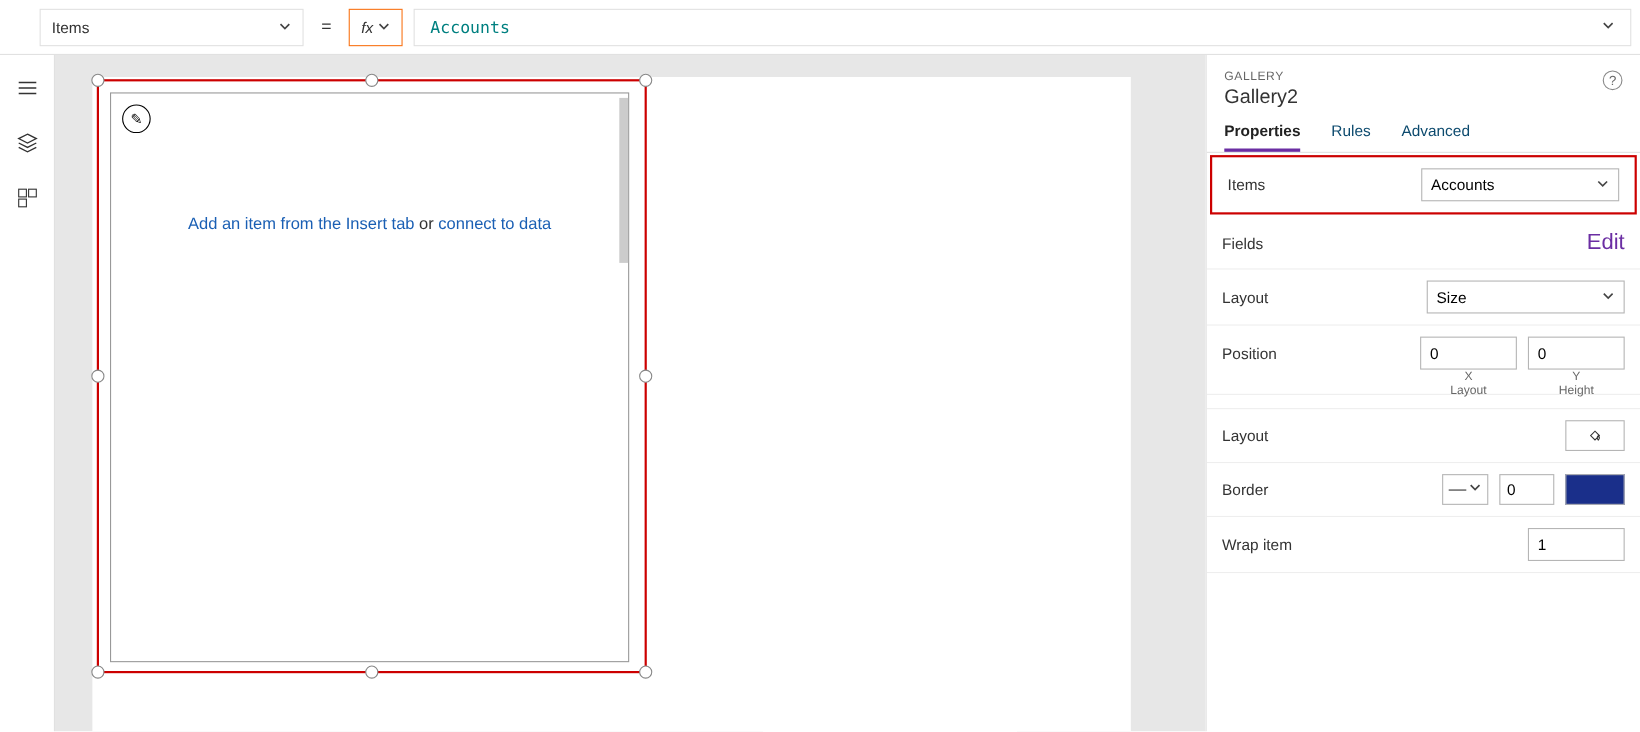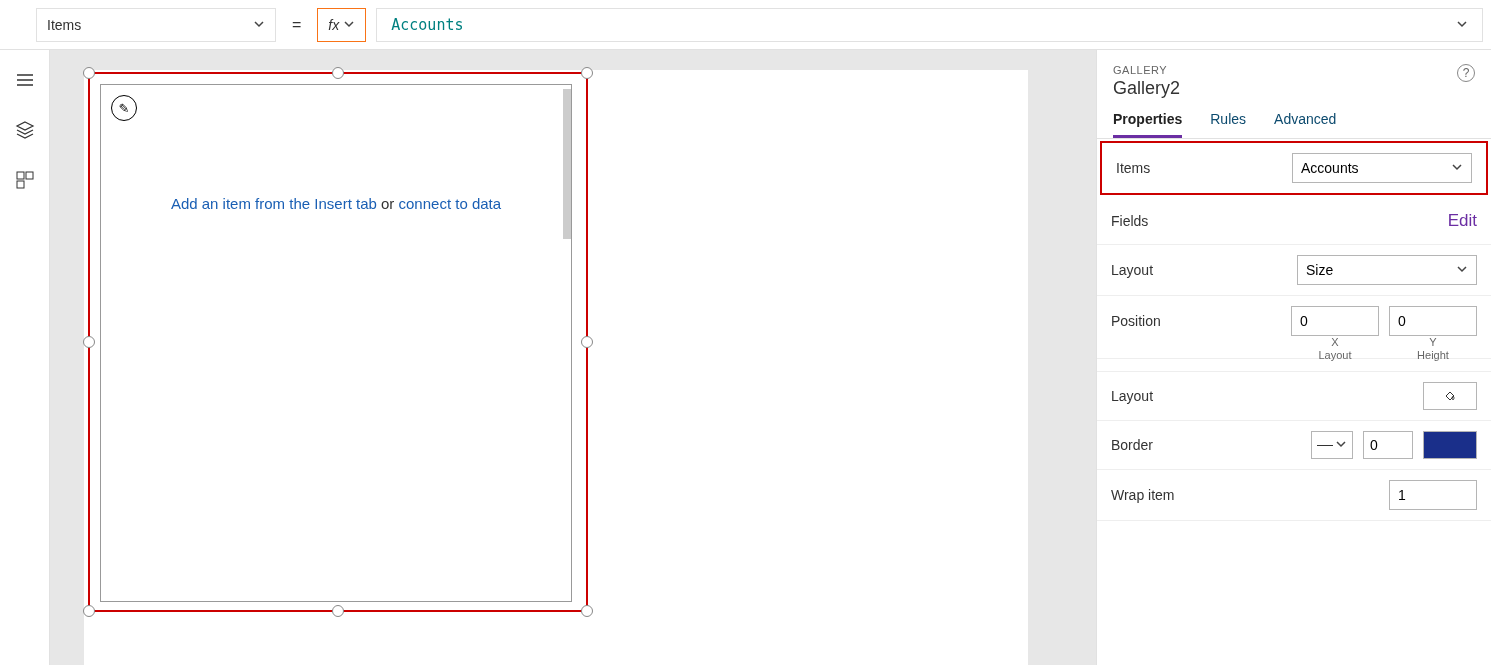--- a/index.html
+++ b/index.html
@@ -49,21 +49,21 @@
 .prop-row { display: flex; align-items: center; padding: 10px 14px; border-bottom: 1px solid #eee; min-height: 48px; }
 .prop-label { font-size: 14px; color: #333; flex: 0 0 130px; }
 .prop-control { flex: 1; display: flex; justify-content: flex-end; gap: 10px; align-items: center; position: relative; }
 .select-box { height: 30px; border: 1px solid #b5b5b5; display: flex; align-items: center; justify-content: space-between; padding: 0 8px; font-size: 14px; background: #fff; cursor: pointer; width: 180px; }
 .highlight-row { border: 2px solid #cc0000; margin: 2px 3px; }
 
 .text-input { width: 88px; height: 30px; border: 1px solid #b5b5b5; padding: 0 8px; font-size: 14px; }
 .sublabel-row { display: flex; justify-content: flex-end; gap: 10px; padding: 0 14px 10px 14px; margin-top: -10px; border-bottom: 1px solid #eee; }
 .sublabel { width: 88px; text-align: center; font-size: 11px; color: #666; }
 
-.edit-link { color: #6b2ea3; font-size: 17px; cursor: pointer; }
+.edit-link { color: #6b2ea3; font-size: 20px; cursor: pointer; }
 
 .toggle { width: 44px; height: 20px; background: #6b2ea3; border-radius: 10px; position: relative; cursor: pointer; }
 .toggle::after { content: ""; position: absolute; right: 2px; top: 2px; width: 16px; height: 16px; background: #fff; border-radius: 50%; }
 .toggle-label { font-size: 13px; color: #333; margin-right: 6px; }
 
 .color-swatch { width: 54px; height: 28px; border: 1px solid #b5b5b5; background: #fff; display: flex; align-items: center; justify-content: center; cursor: pointer; }
 .border-swatch { width: 54px; height: 28px; border: 1px solid #b5b5b5; background: #1a2f8a; cursor: pointer; }
 .border-style { width: 42px; height: 28px; border: 1px solid #b5b5b5; display: flex; align-items: center; justify-content: space-around; padding: 0 4px; cursor: pointer; background: #fff; }
 .border-line { width: 16px; height: 1px; background: #333; }
 .num-input { width: 50px; height: 28px; border: 1px solid #b5b5b5; padding: 0 6px; font-size: 14px; }

